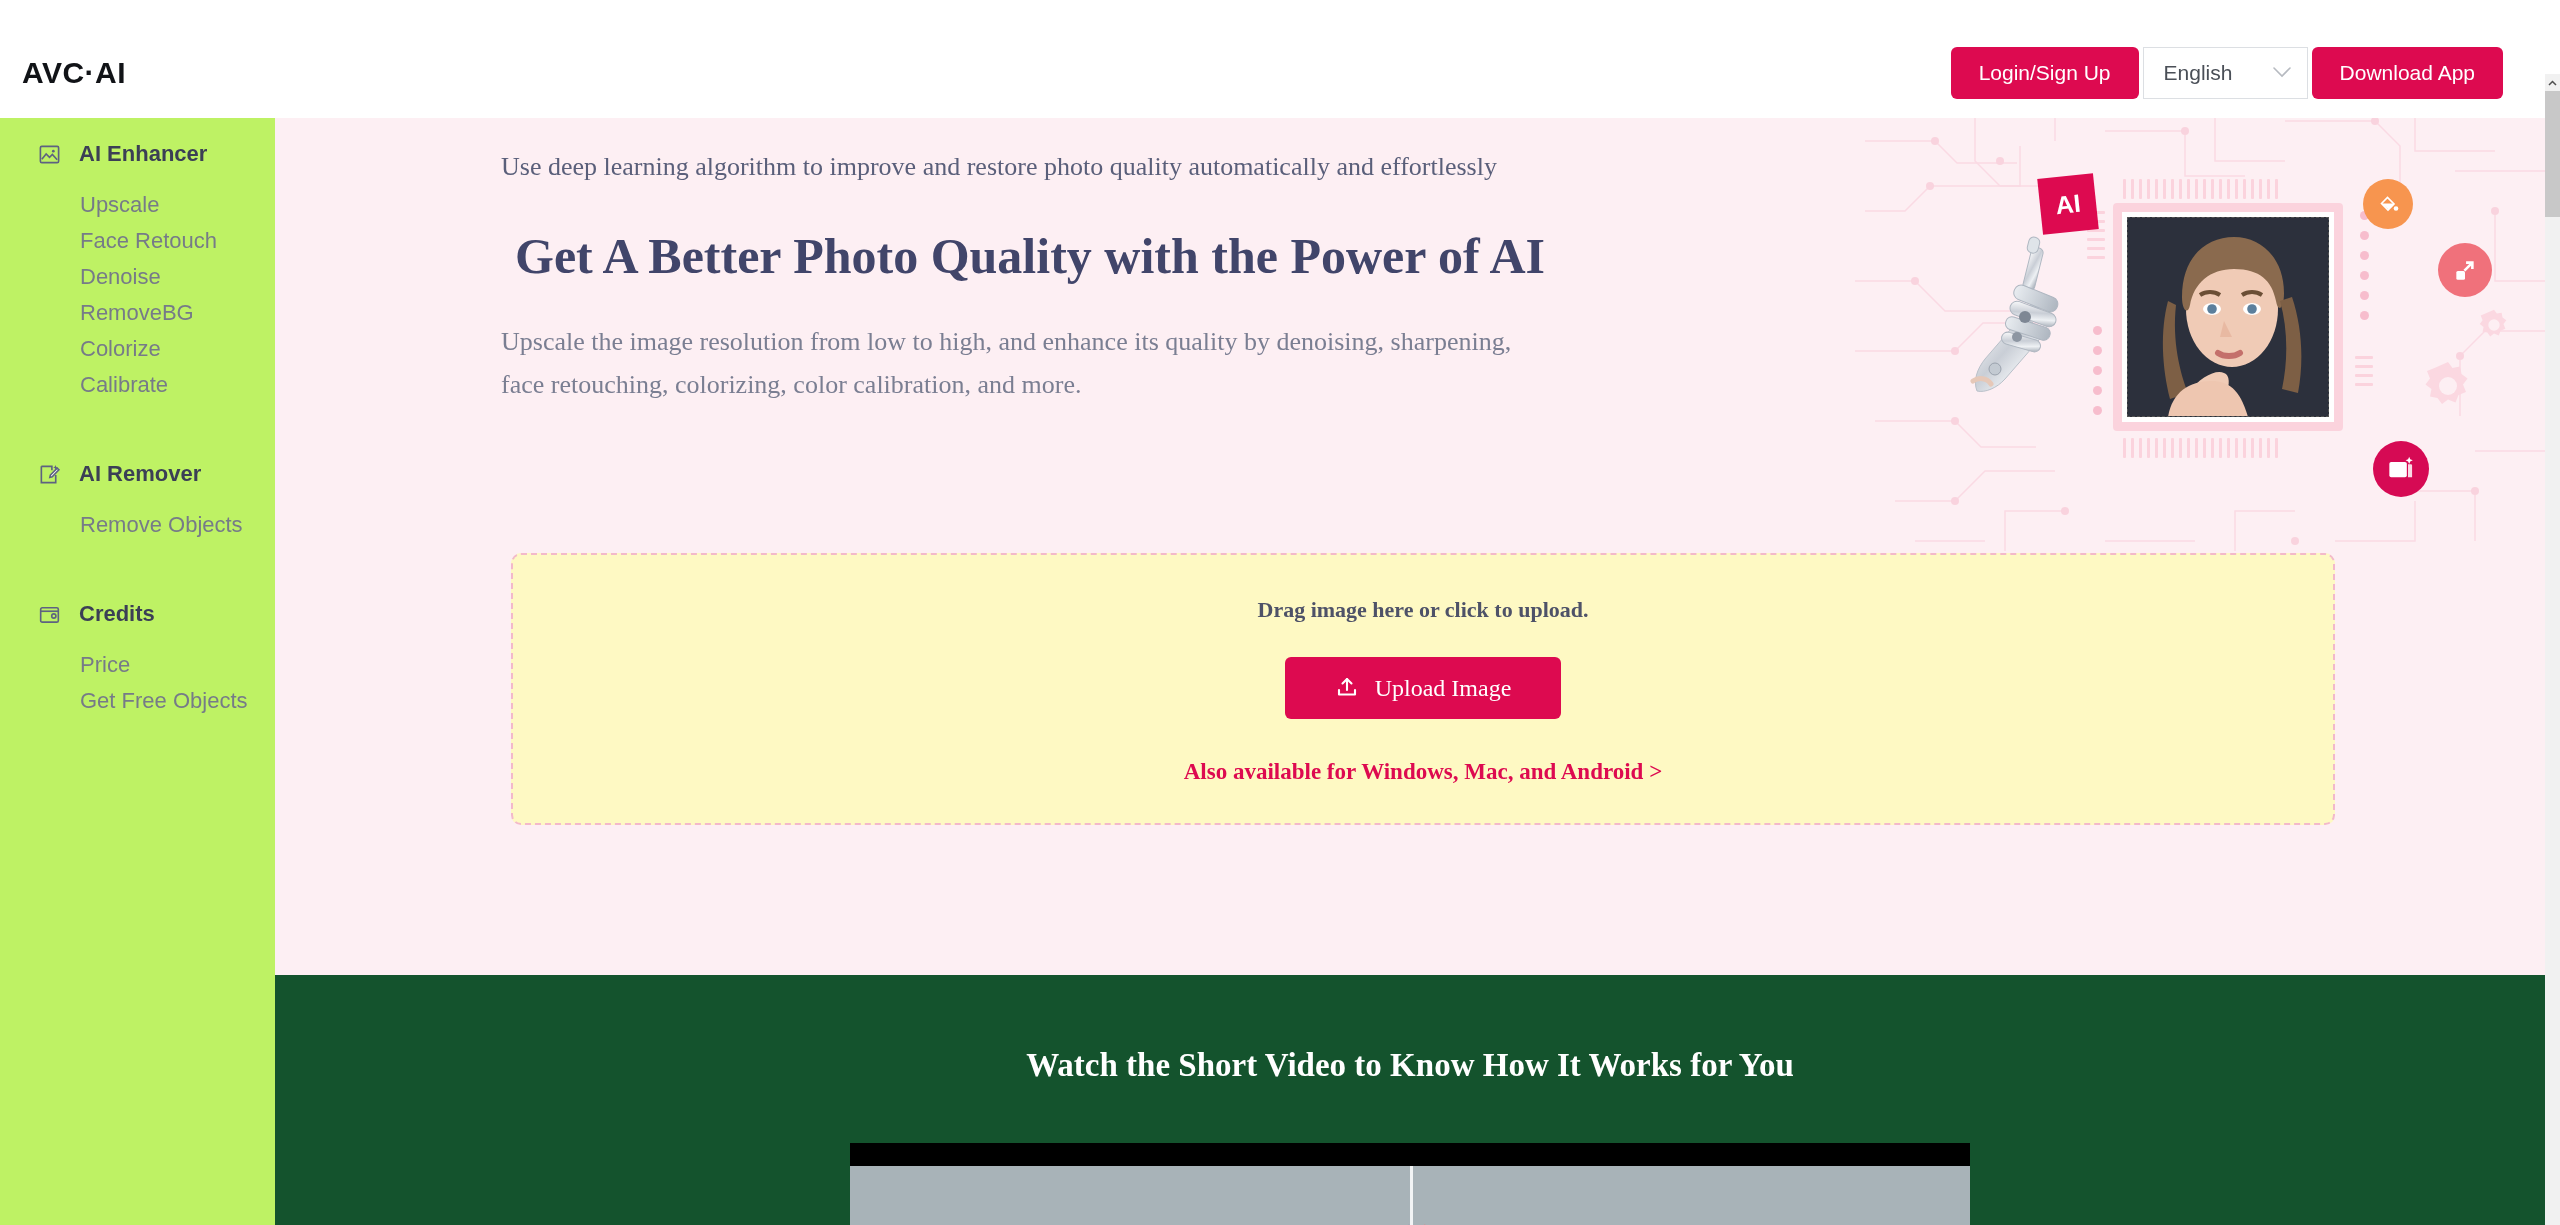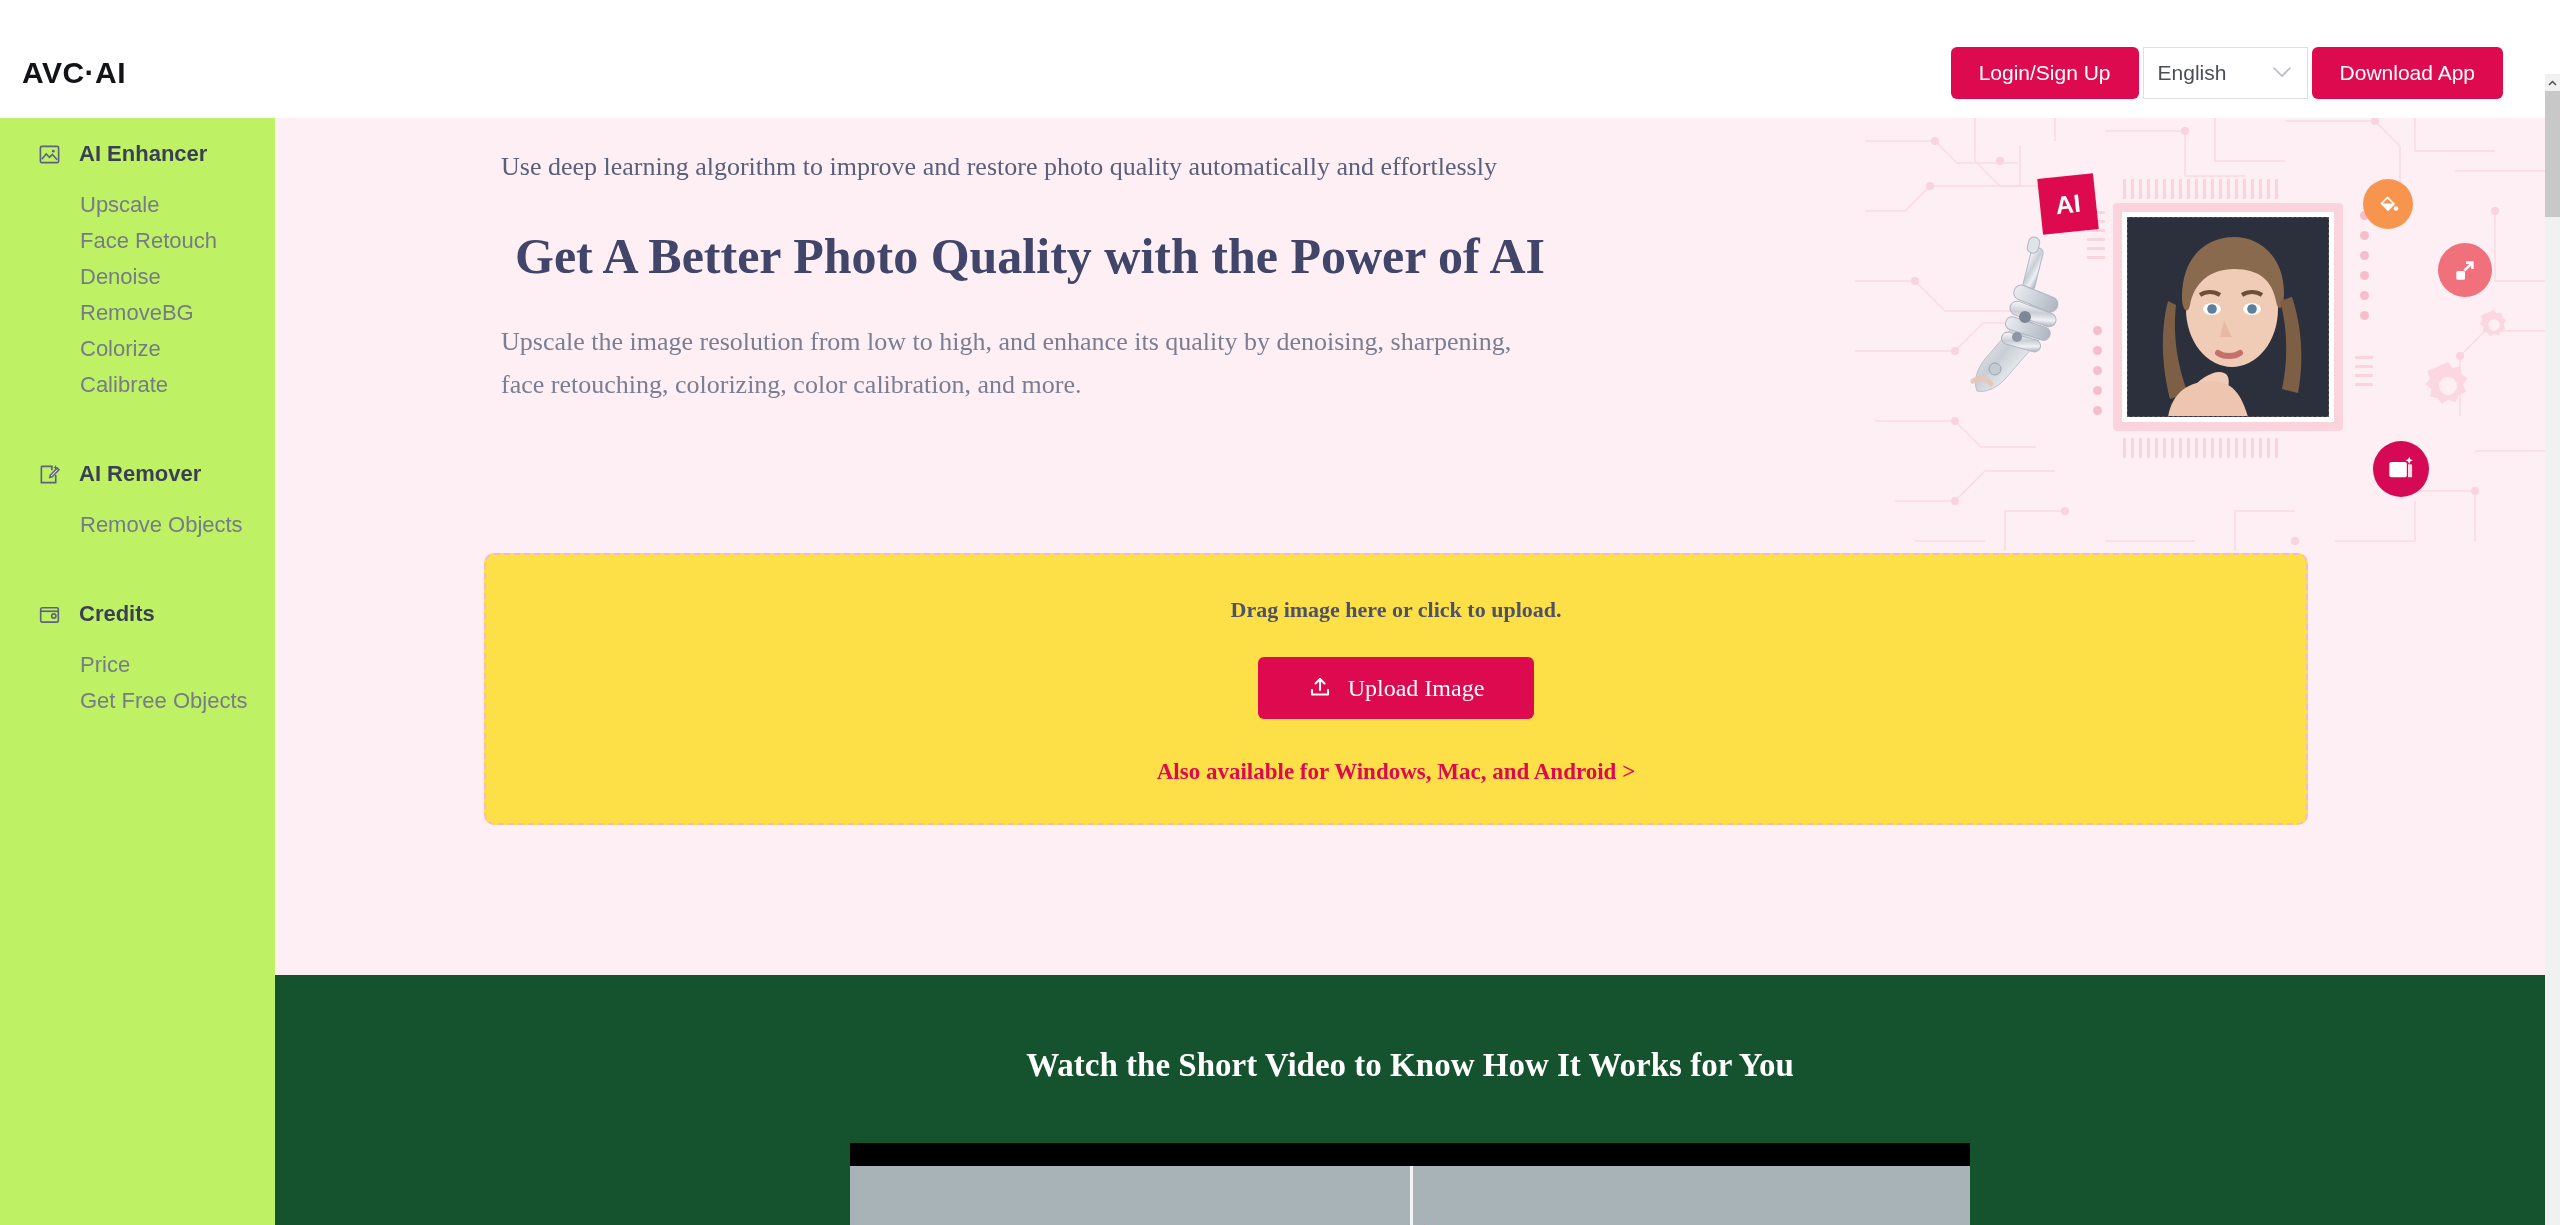--- a/index.html
+++ b/index.html
@@ -36,21 +36,21 @@
     border: none; border-radius: 6px;
     height: 52px; padding: 0 28px;
     font-size: 21px; font-family: "Liberation Sans", sans-serif;
     cursor: pointer; white-space: nowrap;
     display: flex; align-items: center; justify-content: center;
   }
   .lang-select {
     height: 52px; min-width: 165px;
     border: 1px solid #dcdfe3; border-radius: 0;
     background: #fff; display: flex; align-items: center;
-    padding: 0 16px 0 14px; cursor: pointer;
+    padding: 0 16px 0 20px; cursor: pointer;
   }
   .lang-label { font-size: 21px; color: #4a4f57; }
   .lang-chev { margin-left: auto; display: flex; align-items: center; }
 
   
   .sidebar {
     position: absolute; top: 107px; left: 0;
     width: 275px; height: 1134px;
     background: #bef264;
     z-index: 30;
@@ -135,23 +135,23 @@
     width: 56px; height: 56px; background: #dd0a50;
     transform: rotate(-6deg);
     display: flex; align-items: center; justify-content: center;
     color: #fff; font-size: 25px; font-weight: 700;
     font-family: "Liberation Sans", sans-serif;
   }
   .robot-hand { position: absolute; left: 110px; top: 118px; width: 140px; height: 175px; }
 
   
   .upload-card {
-    position: absolute; left: 209px; top: 462px;
+    position: absolute; left: 236px; top: 462px;
     width: 1824px; height: 272px;
-    background: #fde047;
+    background: #fef9c3;
     border: 2px dashed #f3b9ca;
     border-radius: 10px;
     display: flex; flex-direction: column; align-items: center;
   }
   .upload-hint {
     margin-top: 42px;
     font-family: "Liberation Serif", serif;
     font-size: 22px; font-weight: 700; color: #4e5268;
   }
   .upload-btn {

